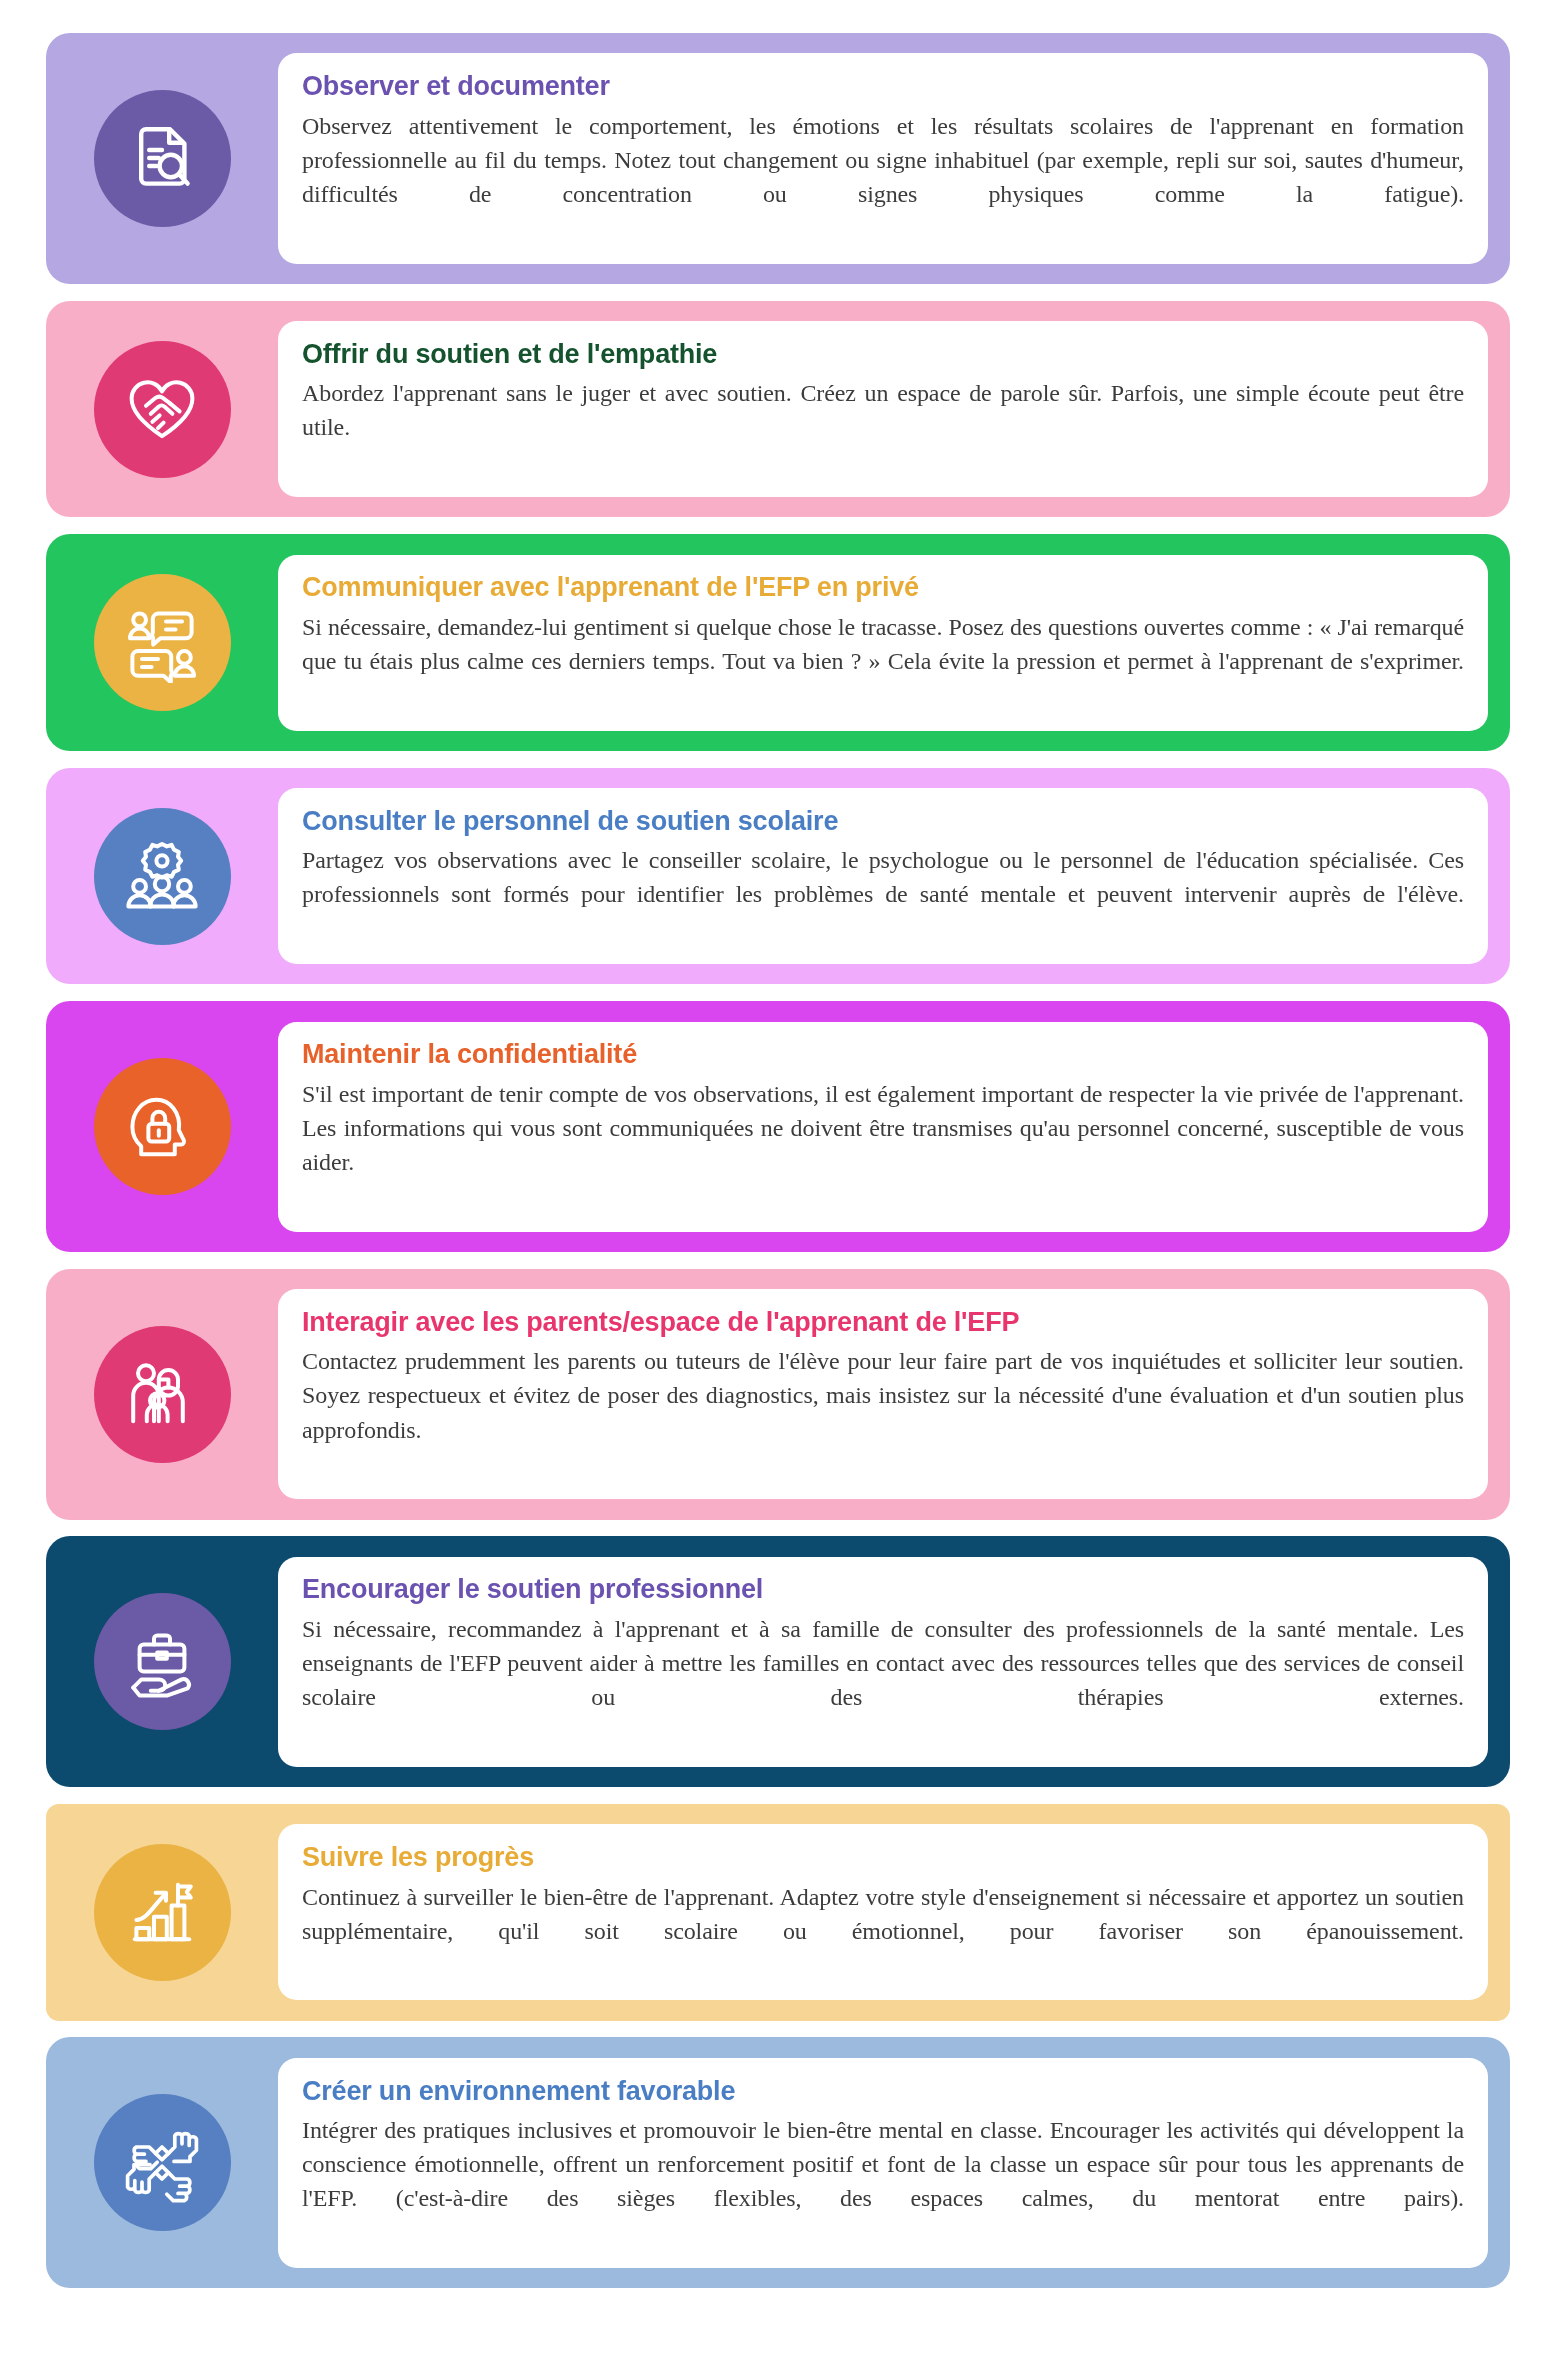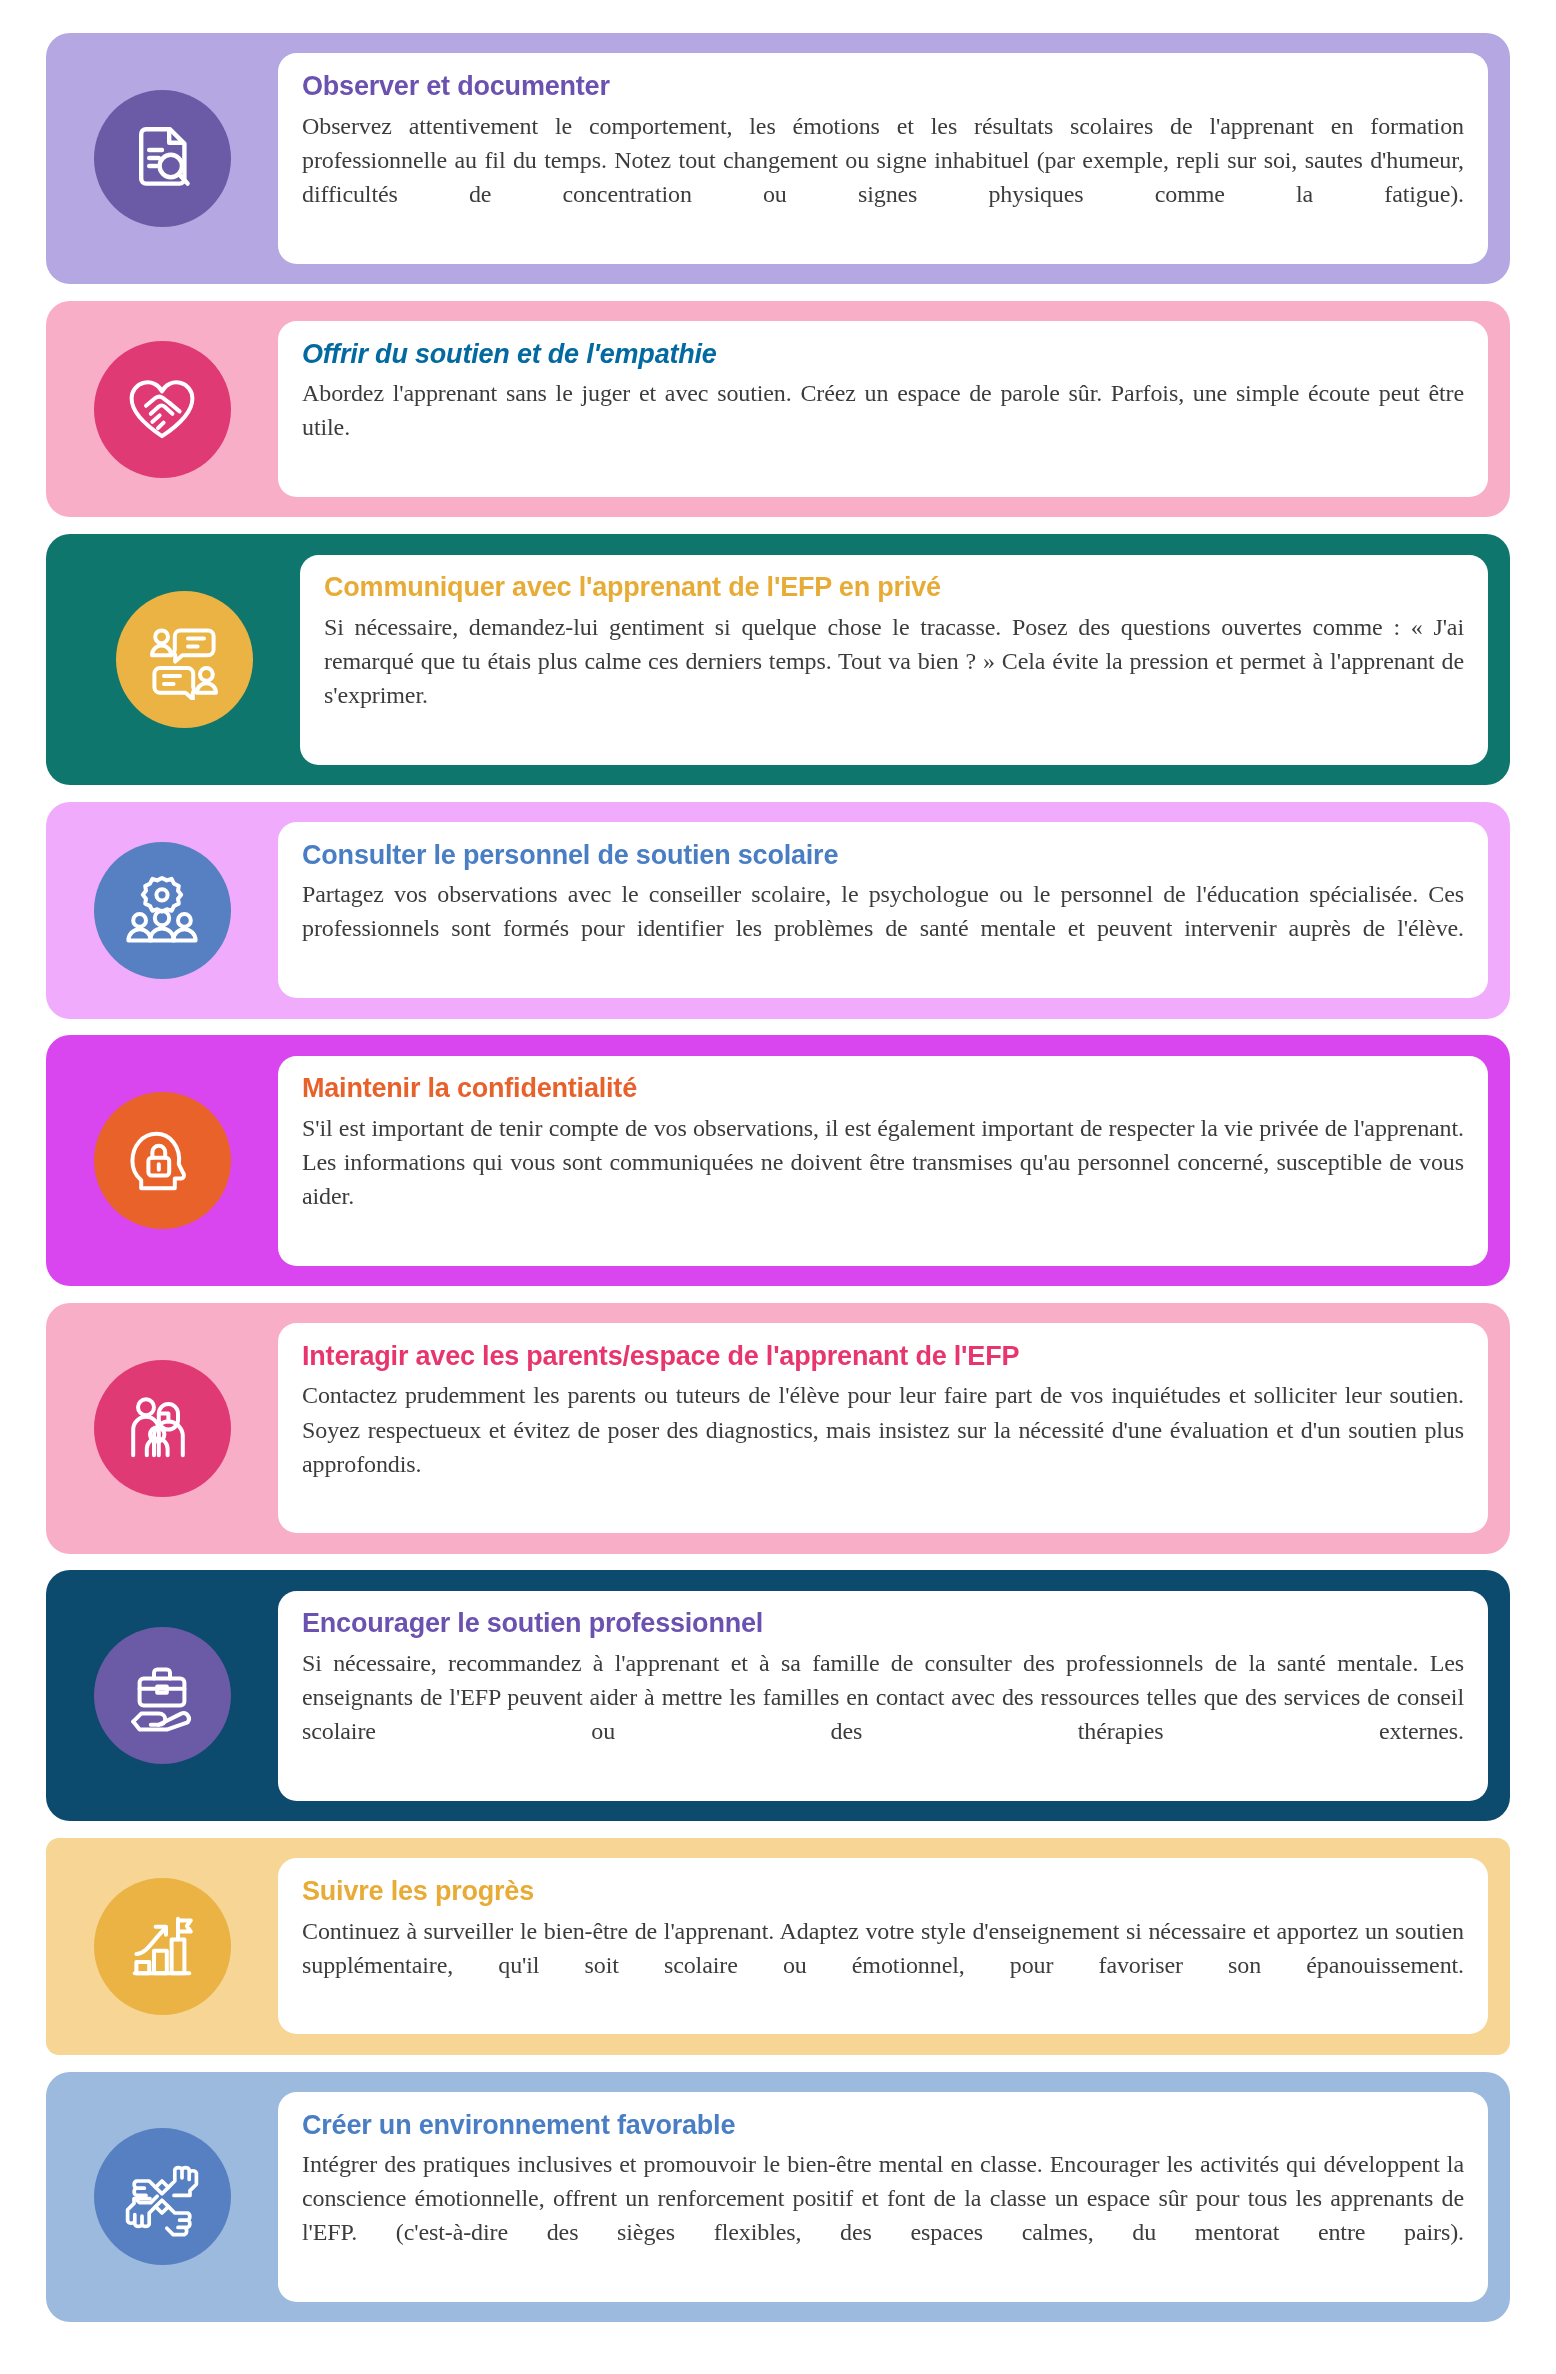--- a/index.html
+++ b/index.html
@@ -124,26 +124,26 @@
           <path d="M50 84 C20 64 12 48 12 37 A20 20 0 0 1 50 28 A20 20 0 0 1 88 37 C88 48 80 64 50 84 z"></path>
           <path d="M30 46 l12 -10 c3 -2 6 -2 9 0 l9 7"></path>
           <path d="M60 43 l12 10"></path>
           <path d="M36 56 l10 -9 c2 -2 5 -2 7 0 l10 9"></path>
           <path d="M38 66 l9 -8"></path>
           <path d="M45 74 l7 -7"></path>
         </svg>
       </div>
     </div>
     <div class="panel">
-      <h2 class="card-title" style="color: #0369a1; font-style: italic;">Offrir du soutien et de l'empathie</h2>
+      <h2 class="card-title" style="color: #14532d;">Offrir du soutien et de l'empathie</h2>
       <p class="card-body">Abordez l'apprenant sans le juger et avec soutien. Créez un espace de parole sûr. Parfois, une simple écoute peut être utile.</p>
     </div>
   </div>
 
-  <div class="card" style="background: #0f766e; padding-left: 22px;">
+  <div class="card" style="background: #22c55e;">
     <div class="icon-col">
       <div class="icon-disc" style="background: rgb(234, 179, 68);">
         <svg viewBox="0 0 100 100" fill="none" stroke="#ffffff" stroke-width="5" stroke-linecap="round" stroke-linejoin="round">
           <circle cx="22" cy="21" r="8"></circle>
           <path d="M10 44 a12 12 0 0 1 24 0 z"></path>
           <path d="M48 13 h32 a7 7 0 0 1 7 7 v17 a7 7 0 0 1 -7 7 H48 l-9 8 v-8 a7 7 0 0 1 -0.5 -7 V20 a7 7 0 0 1 7 -7 z"></path>
           <path d="M55 23 h20 M55 33 h12"></path>
           <circle cx="78" cy="68" r="8"></circle>
           <path d="M66 91 a12 12 0 0 1 24 0 z"></path>
           <path d="M52 60 H20 a7 7 0 0 0 -7 7 v17 a7 7 0 0 0 7 7 h32 l9 8 v-8 a7 7 0 0 0 0.5 -7 V67 a7 7 0 0 0 -7 -7 z"></path>

